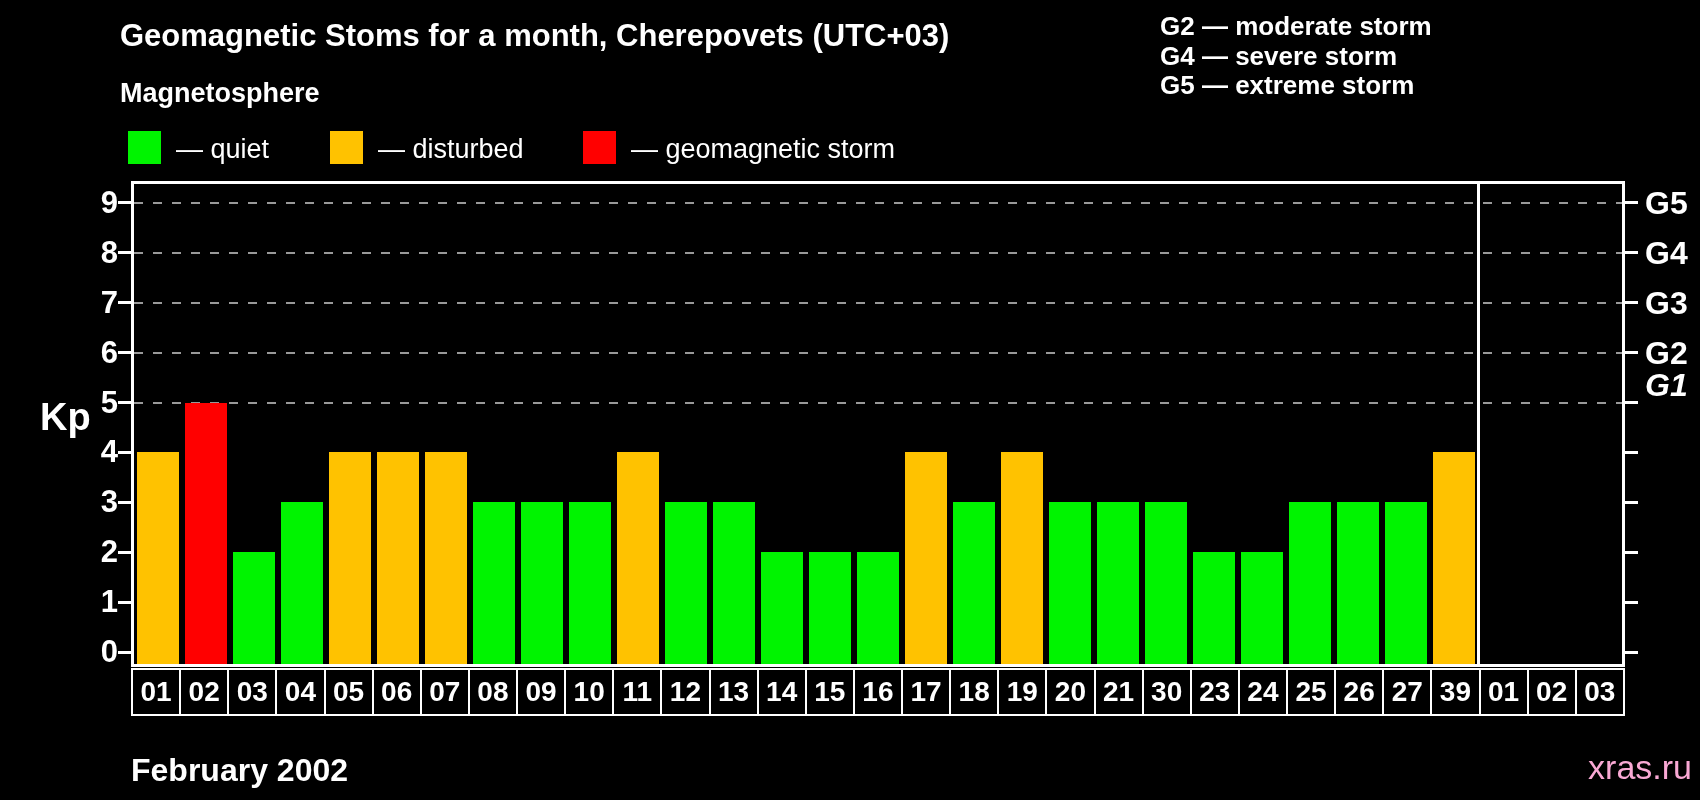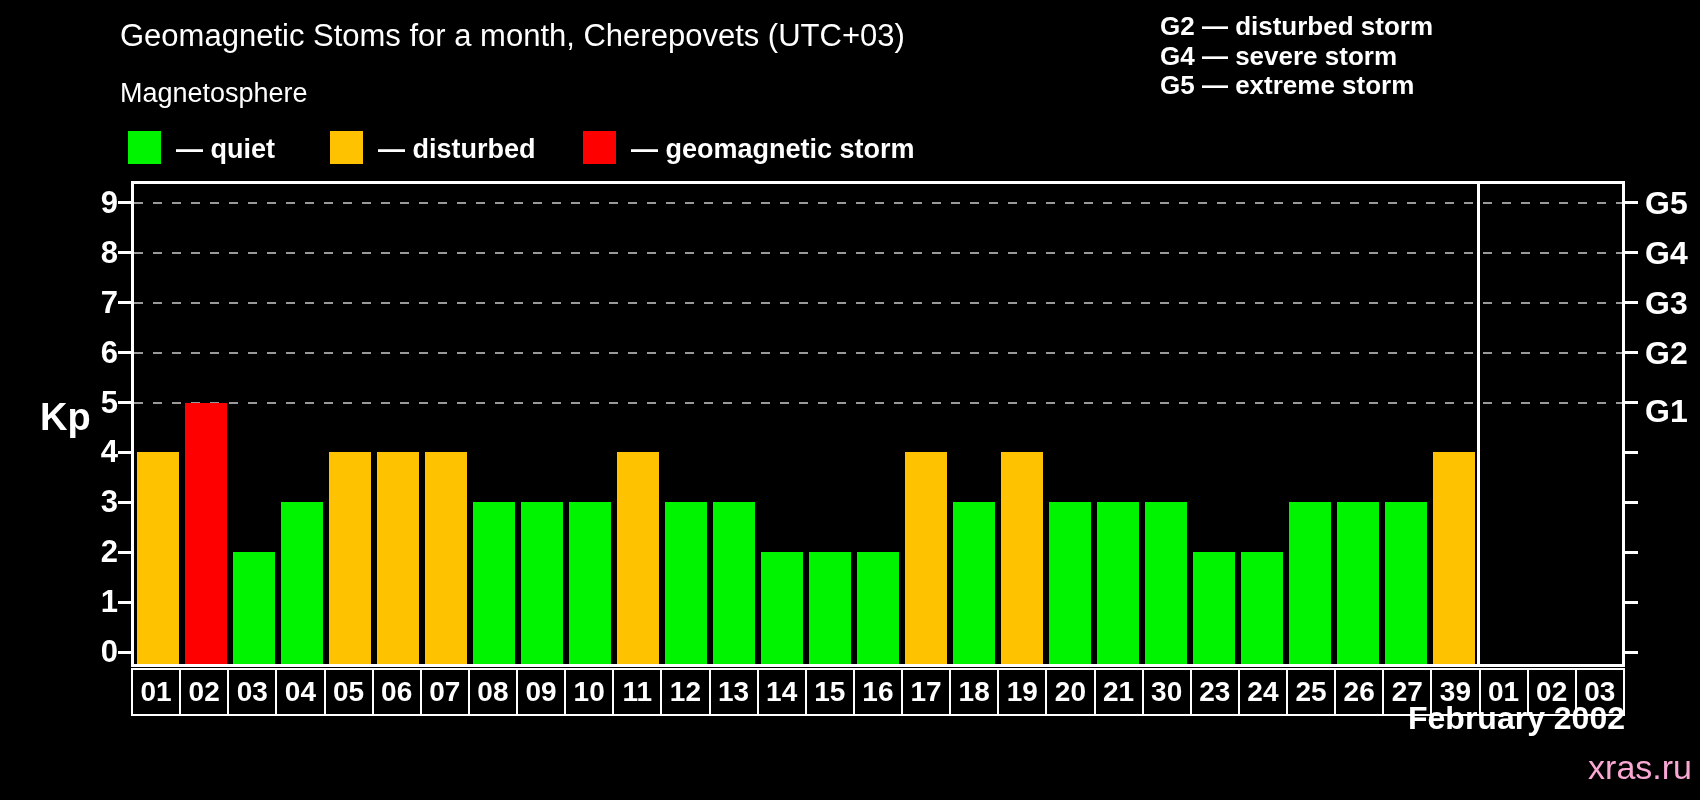--- a/index.html
+++ b/index.html
@@ -5,27 +5,27 @@
   html,body{margin:0;padding:0;background:#000;}
   body{
     position:relative;
     width:1700px;height:800px;
     overflow:hidden;
     font-family:"Liberation Sans","DejaVu Sans",sans-serif;
     color:#fff;
     -webkit-font-smoothing:antialiased;
   }
   .abs{position:absolute;}
-  .b{font-weight:normal;}
+  .b{font-weight:bold;}
 
   #title{left:120px;top:18px;font-size:31px;}
   #mag-heading{left:120px;top:78px;font-size:27px;}
 
   .legend-swatch{width:33px;height:33px;top:131px;}
-  .legend-label{top:134px;font-size:27px;font-weight:bold;}
+  .legend-label{top:134px;font-size:27px;font-weight:normal;}
 
   #g-legend{left:1160px;top:12px;font-size:26px;font-weight:bold;line-height:29.5px;}
 
   #plot{
     left:131px;top:181px;
     width:1494px;height:486px;
     border:3px solid #fff;
     box-sizing:border-box;
     background:#000;
   }
@@ -47,41 +47,41 @@
     display:flex;box-sizing:border-box;
   }
   .xcell{
     flex:1;box-sizing:border-box;
     border:2px solid #fff;margin-left:-2px;
     display:flex;align-items:center;justify-content:center;
     font-size:28px;font-weight:bold;
   }
   .xcell:first-child{margin-left:0;}
 
-  #month-label{left:131px;top:700px;width:1494px;text-align:right;font-size:32px;font-weight:bold;}
+  #month-label{left:131px;top:752px;width:1494px;text-align:left;font-size:32px;font-weight:bold;}
   #watermark{right:8px;top:748px;font-size:34px;color:#f9a8d4;}
 </style>
 </head>
 <body>
 
 <div class="abs b" id="title">Geomagnetic Stoms for a month, Cherepovets (UTC+03)</div>
 
 <div class="abs b" id="mag-heading">Magnetosphere</div>
 
 <div class="abs legend-swatch" style="left: 128px; background: rgb(0, 244, 0);"></div>
 <div class="abs legend-label" style="left:176px;">— quiet</div>
 
 <div class="abs legend-swatch" style="left: 330px; background: rgb(255, 194, 0);"></div>
 <div class="abs legend-label" style="left:378px;">— disturbed</div>
 
 <div class="abs legend-swatch" style="left: 583px; background: rgb(255, 0, 0);"></div>
 <div class="abs legend-label" style="left:631px;">— geomagnetic storm</div>
 
 <div class="abs" id="g-legend">
-  <div>G2 — disturbed storm</div>
+  <div>G2 — moderate storm</div>
   <div>G4 — severe storm</div>
   <div>G5 — extreme storm</div>
 </div>
 
 <div class="abs b" id="kp-label">Kp</div>
 
 <div class="abs" id="plot">
     <div class="gridline" style="top: 217.5px;"></div>
     <div class="gridline" style="top: 167.6px;"></div>
     <div class="gridline" style="top: 117.7px;"></div>
@@ -130,21 +130,21 @@
     <div class="abs ytick-label" style="left: 58px; top: 535.2px;">2</div>
     <div class="abs tick" style="left: 118px; top: 500.8px;"></div>
     <div class="abs tick" style="left: 1625px; top: 500.8px;"></div>
     <div class="abs ytick-label" style="left: 58px; top: 485.3px;">3</div>
     <div class="abs tick" style="left: 118px; top: 450.9px;"></div>
     <div class="abs tick" style="left: 1625px; top: 450.9px;"></div>
     <div class="abs ytick-label" style="left: 58px; top: 435.4px;">4</div>
     <div class="abs tick" style="left: 118px; top: 401px;"></div>
     <div class="abs tick" style="left: 1625px; top: 401px;"></div>
     <div class="abs ytick-label" style="left: 58px; top: 385.5px;">5</div>
-    <div class="abs g-axis-label" style="top: 394px;">G1</div>
+    <div class="abs g-axis-label" style="top: 368px; font-style: italic;">G1</div>
     <div class="abs tick" style="left: 118px; top: 351.1px;"></div>
     <div class="abs tick" style="left: 1625px; top: 351.1px;"></div>
     <div class="abs ytick-label" style="left: 58px; top: 335.6px;">6</div>
     <div class="abs g-axis-label" style="top: 335.6px;">G2</div>
     <div class="abs tick" style="left: 118px; top: 301.2px;"></div>
     <div class="abs tick" style="left: 1625px; top: 301.2px;"></div>
     <div class="abs ytick-label" style="left: 58px; top: 285.7px;">7</div>
     <div class="abs g-axis-label" style="top: 285.7px;">G3</div>
     <div class="abs tick" style="left: 118px; top: 251.3px;"></div>
     <div class="abs tick" style="left: 1625px; top: 251.3px;"></div>

